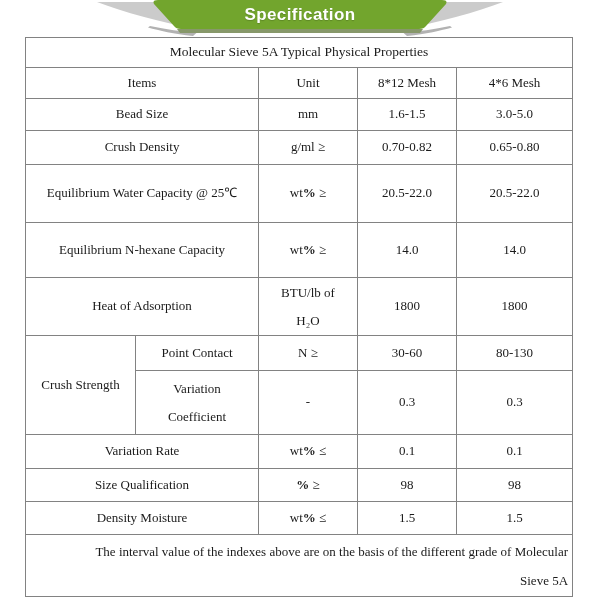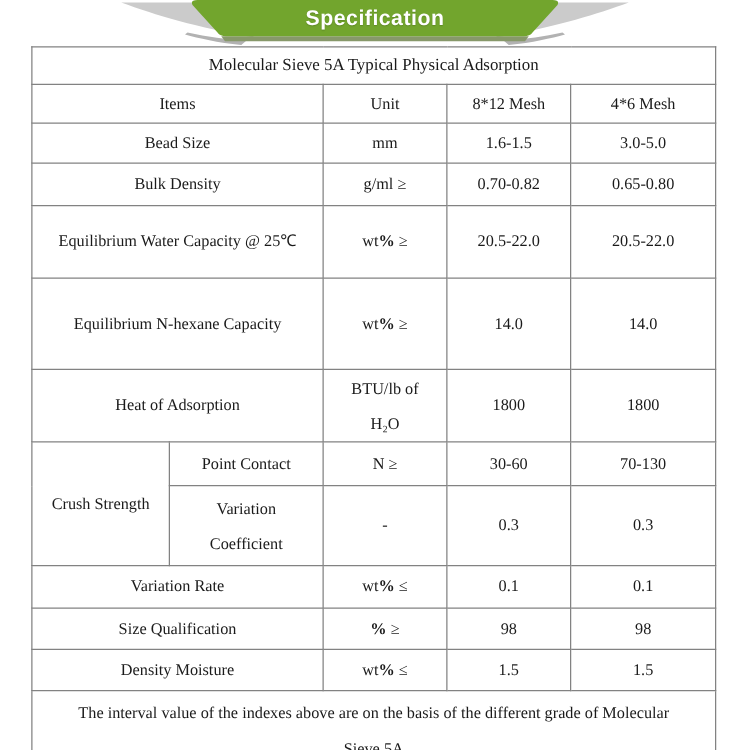--- a/index.html
+++ b/index.html
@@ -22,21 +22,21 @@
     position:absolute;left:25px;top:37px;width:547px;
     border-collapse:collapse;table-layout:fixed;
     font-size:13px;
   }
   table.spec td{
     border:1px solid #828282;text-align:center;vertical-align:middle;
     padding:0 4px;line-height:1.25;
   }
   .title-cell{font-size:13.5px;}
   .two-line span{display:block;line-height:28px;}
-  .note-cell span{display:block;line-height:29px;}
+  .note-cell span{display:block;line-height:29px;text-align:right;}
   strong{font-weight:bold;}
 </style>
 </head>
 <body>
 
 <div class="banner">
   <svg width="600" height="40" viewBox="0 0 600 40">
 
     <path d="M97,2 L195,2 L203,30 C158,22 124,12 97,2 Z" fill="#cbcbcb"></path>
     <path d="M150,26 C166,29.5 181,31.5 197,32.5 L193,36 C174,34 159,30.5 148,27.5 Z" fill="#b2b2b2"></path>
@@ -55,52 +55,52 @@
   <colgroup>
     <col style="width:110px">
       <col style="width:123px">
       <col style="width:99px">
       <col style="width:99px">
       <col style="width:116px">
   </colgroup>
 
   <tbody>
       <tr style="height:30px">
-    <td colspan="5" class="title-cell">Molecular Sieve 5A Typical Physical Adsorption</td>
+    <td colspan="5" class="title-cell">Molecular Sieve 5A Typical Physical Properties</td>
   </tr>
 
   <tr style="height:31px">
     <td colspan="2">Items</td>
     <td>Unit</td>
     <td>8*12 Mesh</td>
     <td>4*6 Mesh</td>
   </tr>
 
   <tr style="height:32px">
     <td colspan="2">Bead Size</td>
     <td>mm</td>
     <td>1.6-1.5</td>
     <td>3.0-5.0</td>
   </tr>
 
   <tr style="height:34px">
-    <td colspan="2">Bulk Density</td>
+    <td colspan="2">Crush Density</td>
     <td>g/ml ≥</td>
     <td>0.70-0.82</td>
     <td>0.65-0.80</td>
   </tr>
 
   <tr style="height:58px">
     <td colspan="2">Equilibrium Water Capacity @ 25℃</td>
     <td>wt<strong>%</strong> ≥</td>
     <td>20.5-22.0</td>
     <td>20.5-22.0</td>
   </tr>
 
-  <tr style="height:73px">
+  <tr style="height:55px">
     <td colspan="2">Equilibrium N-hexane Capacity</td>
     <td>wt<strong>%</strong> ≥</td>
     <td>14.0</td>
     <td>14.0</td>
   </tr>
 
   <tr style="height:58px">
     <td colspan="2">Heat of Adsorption</td>
     <td class="two-line">
       <span>BTU/lb of</span>
@@ -108,21 +108,21 @@
     </td>
     <td>1800</td>
     <td>1800</td>
   </tr>
 
   <tr style="height:35px">
     <td rowspan="2">Crush Strength</td>
     <td>Point Contact</td>
     <td>N ≥</td>
     <td>30-60</td>
-    <td>70-130</td>
+    <td>80-130</td>
   </tr>
 
   <tr style="height:64px">
     <td class="two-line">
       <span>Variation</span>
       <span>Coefficient</span>
     </td>
     <td>-</td>
     <td>0.3</td>
     <td>0.3</td>

